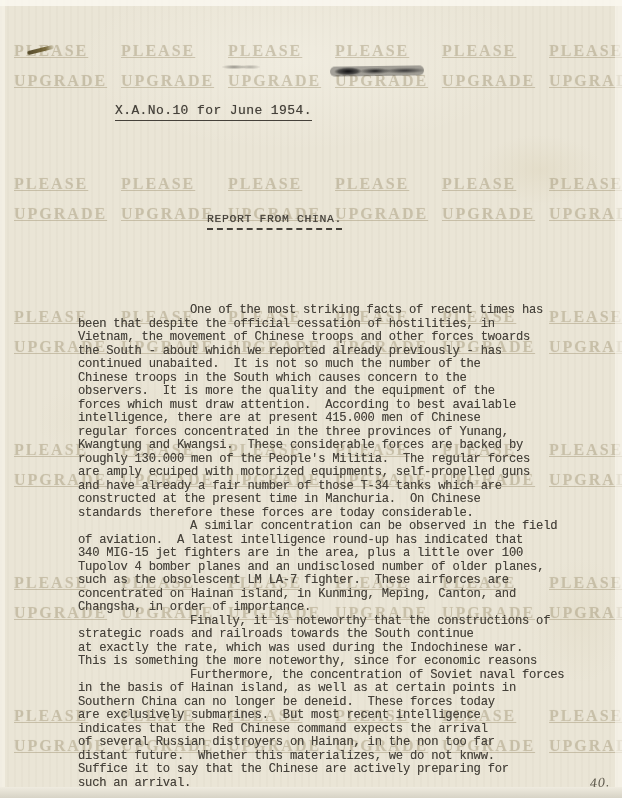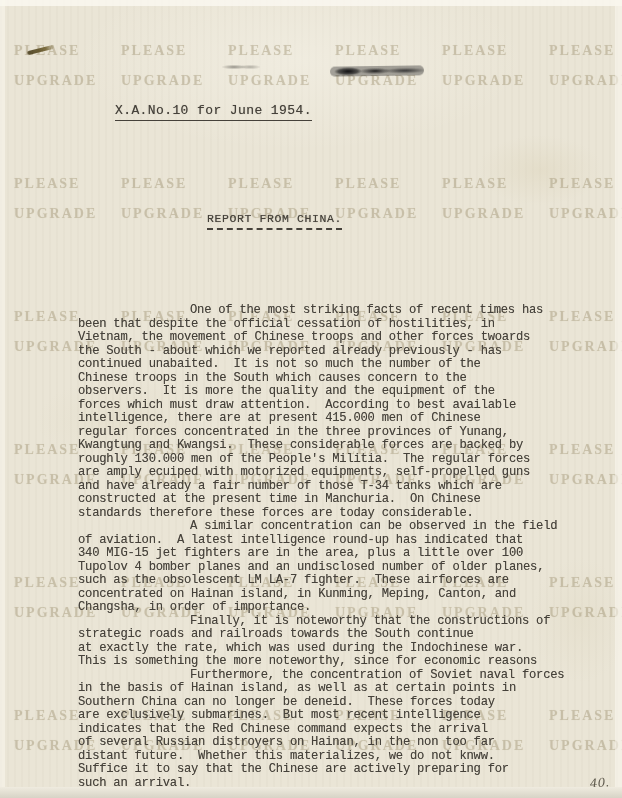--- a/index.html
+++ b/index.html
@@ -27,26 +27,27 @@
   .edge.right { right:0; top:0; bottom:0; width:7px; background: rgba(250,247,239,0.6); }
   .edge.bottom { left:0; right:0; top:787px; height:11px;
     background: linear-gradient(#efebdf, #d7d3c6); }
 
   
   #watermark-layer { position: absolute; inset: 0; pointer-events: none; }
   .wm-cell {
     position: absolute;
     font-family: "Liberation Serif", serif;
     font-weight: 700;
-    font-size: 14px;
+    font-size: 16px;
     line-height: 30px;
     letter-spacing: 2px;
     color: rgba(146,132,96,0.30);
     white-space: nowrap;
     text-shadow: 0 0 1px rgba(146,132,96,0.12);
+    text-decoration: underline;
   }
 
   
   #doc-content { position: absolute; inset: 0; color: #45413a; }
   #doc-title {
     position: absolute; left: 115px; top: 103px;
     font-size: 13px; letter-spacing: 0.4px;
     border-bottom: 1.5px solid #45413a;
     padding-bottom: 2px;
     text-shadow: 0 0 0.7px rgba(64,60,52,0.55);

